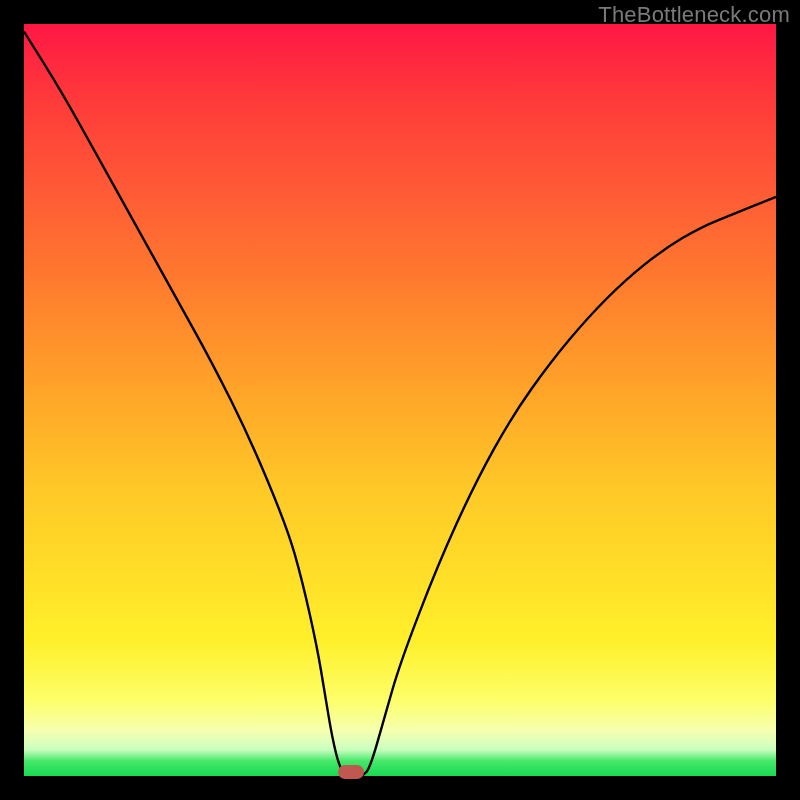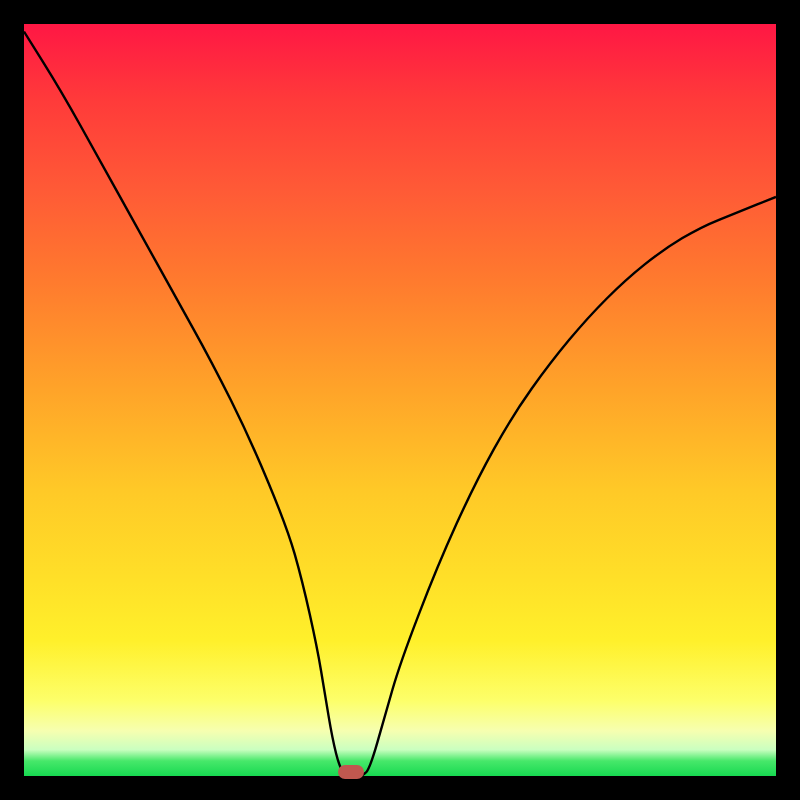--- a/index.html
+++ b/index.html
@@ -66,20 +66,21 @@
     background: #c1584f;
     border-radius: 7px;
     transform: translate(-50%, -50%);
   }
 </style>
 </head>
 <body>
 
 <div class="frame">
 
+  <div class="watermark">TheBottleneck.com</div>
 
   <div class="plot-area">
 
     <svg class="curve-svg" viewBox="0 0 752 752" preserveAspectRatio="none">
       <path id="curve-path" d="M 0.00 7.52 Q 0.00 7.52 18.80 37.60 Q 37.60 67.68 56.40 101.52 Q 75.20 135.36 94.00 169.20 Q 112.80 203.04 131.60 236.88 Q 150.40 270.72 169.20 304.56 Q 188.00 338.40 206.80 376.00 Q 225.60 413.60 244.40 458.72 Q 263.20 503.84 270.72 530.16 Q 278.24 556.48 285.76 590.32 Q 293.28 624.16 297.04 646.72 Q 300.80 669.28 304.56 691.84 Q 308.32 714.40 312.08 729.44 Q 315.84 744.48 319.60 748.24 Q 323.36 752.00 327.12 752.00 Q 330.88 752.00 334.64 752.00 Q 338.40 752.00 342.16 748.24 Q 345.92 744.48 353.44 718.16 Q 360.96 691.84 368.48 665.52 Q 376.00 639.20 394.80 590.32 Q 413.60 541.44 432.40 500.08 Q 451.20 458.72 470.00 424.88 Q 488.80 391.04 507.60 364.72 Q 526.40 338.40 545.20 315.84 Q 564.00 293.28 582.80 274.48 Q 601.60 255.68 620.40 240.64 Q 639.20 225.60 658.00 214.32 Q 676.80 203.04 695.60 195.52 Q 714.40 188.00 733.20 180.48 T 752.00 172.96 " fill="none" stroke="#000" stroke-width="2.4"></path>
     </svg>
 
     <div id="min-marker" class="marker" style="left: 327.12px; top: 748.24px;"></div>
   </div>
 </div>

